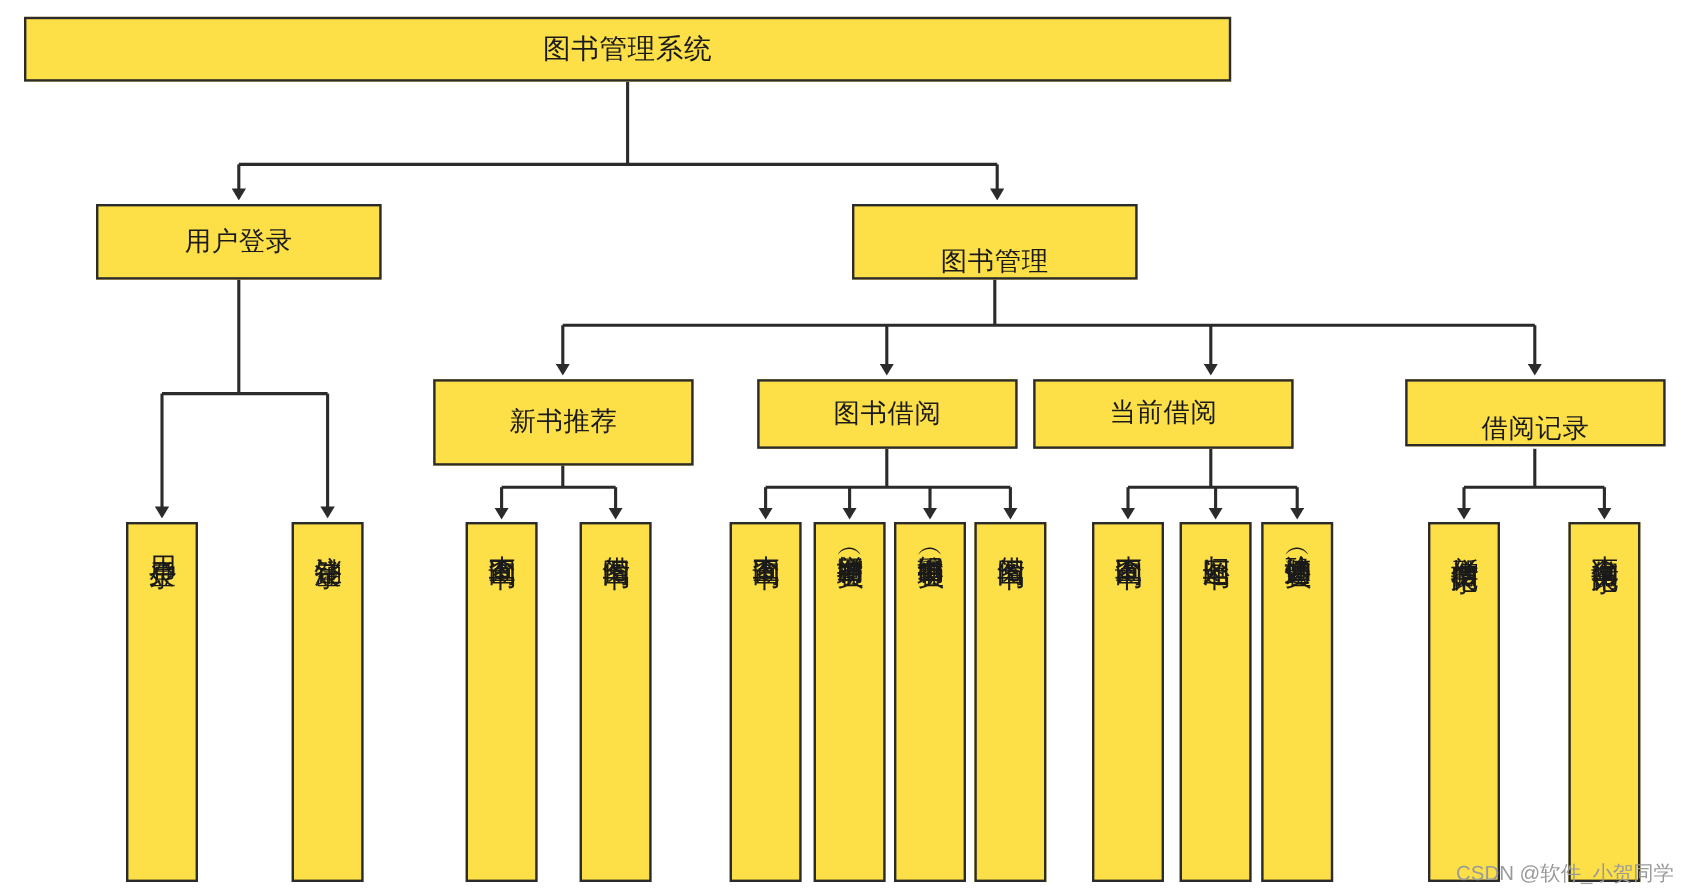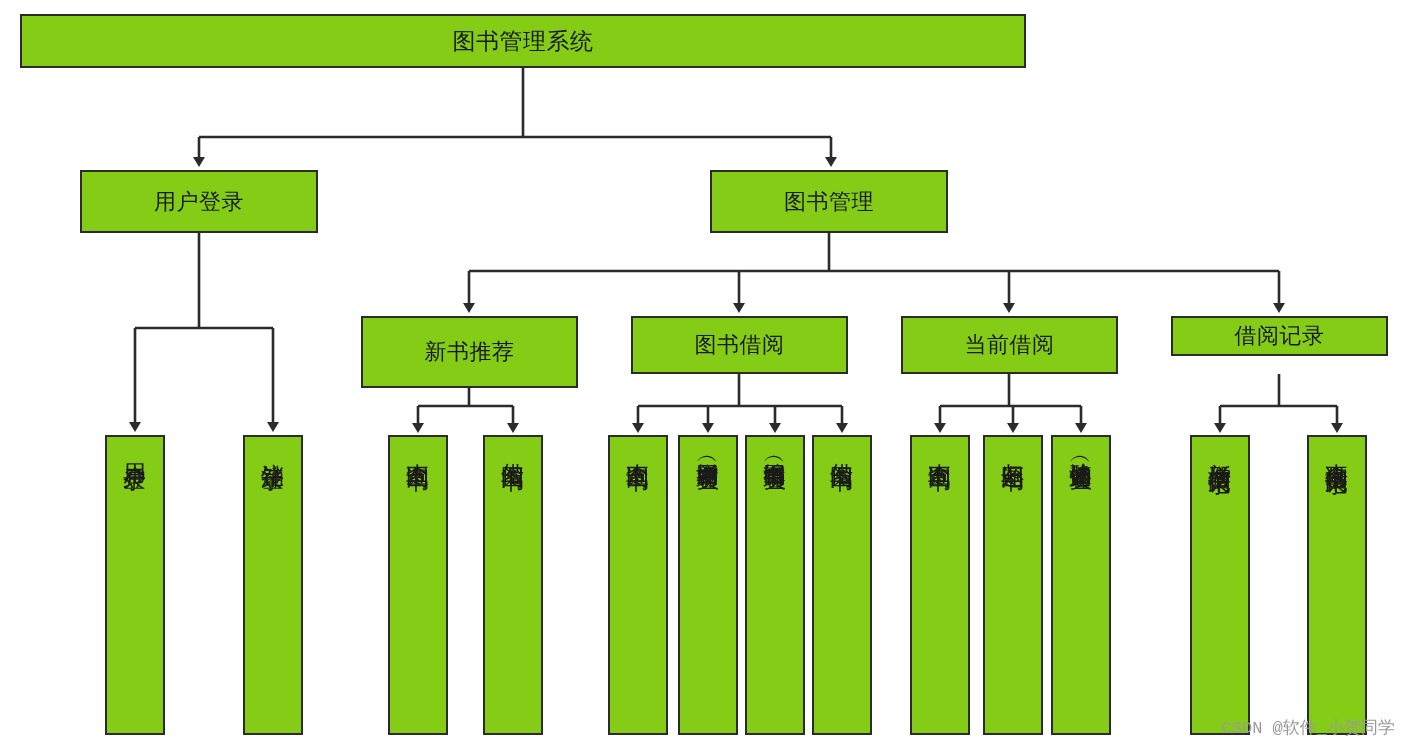--- a/index.html
+++ b/index.html
@@ -21,21 +21,21 @@
     position: absolute;
     left: 0;
     top: 0;
     width: 1405px;
     height: 747px;
     pointer-events: none;
   }
   .node {
     position: absolute;
     box-sizing: border-box;
-    background: #84cc16;
+    background: #fde047;
     border: 2px solid #2b2b2b;
     display: flex;
     align-items: center;
     justify-content: center;
     color: #1a1a1a;
   }
   .node .label {
     display: block;
     text-align: center;
     line-height: 1.15;
@@ -65,21 +65,21 @@
     font-size: 22px;
     letter-spacing: 1px;
   }
   #watermark {
     position: absolute;
     right: 10px;
     bottom: 8px;
     font-size: 17px;
     color: #9a9a9a;
     white-space: nowrap;
-    font-family: Liberation Mono, monospace;
+    font-family: Liberation Sans, sans-serif;
   }
 </style>
 </head>
 <body>
 
 <div id="canvas">
 
   <svg class="connectors" viewBox="0 0 1405 747" xmlns="http://www.w3.org/2000/svg">
     <defs>
       <marker id="arrow" markerWidth="10" markerHeight="12" refX="1" refY="6" orient="auto" markerUnits="userSpaceOnUse">
@@ -130,34 +130,34 @@
     </g>
   </svg>
 
   <div class="node horiz root" style="left:20px; top:14px; width:1006px; height:54px;">
     <span class="label">图书管理系统</span>
   </div>
 
   <div class="node horiz" style="left:80px; top:170px; width:238px; height:63px;">
     <span class="label">用户登录</span>
   </div>
-  <div class="node horiz" style="left:710px; top:170px; width:238px; height:63px;">
+  <div class="node horiz" style="left:710px; top:170px; width:238px; height:63px;align-items:flex-end;">
     <span class="label">图书管理</span>
   </div>
 
   <div class="node horiz" style="left:361px; top:316px; width:217px; height:72px;">
     <span class="label">新书推荐</span>
   </div>
   <div class="node horiz" style="left:631px; top:316px; width:217px; height:58px;font-family:Liberation Serif, serif;">
     <span class="label">图书借阅</span>
   </div>
-  <div class="node horiz" style="left:901px; top:316px; width:217px; height:58px;justify-content:center;">
+  <div class="node horiz" style="left:861px; top:316px; width:217px; height:58px;justify-content:center;">
     <span class="label">当前借阅</span>
   </div>
-  <div class="node horiz" style="left:1171px; top:316px; width:217px; height:40px;">
+  <div class="node horiz" style="left:1171px; top:316px; width:217px; height:56px;align-items:flex-end;">
     <span class="label">借阅记录</span>
   </div>
 
   <div class="node vert" style="left:105px; top:435px; width:60px; height:300px;">
     <span class="label">用户登录</span>
   </div>
   <div class="node vert" style="left:243px; top:435px; width:60px; height:300px;">
     <span class="label">注销登录</span>
   </div>
   <div class="node vert" style="left:388px; top:435px; width:60px; height:300px;">

